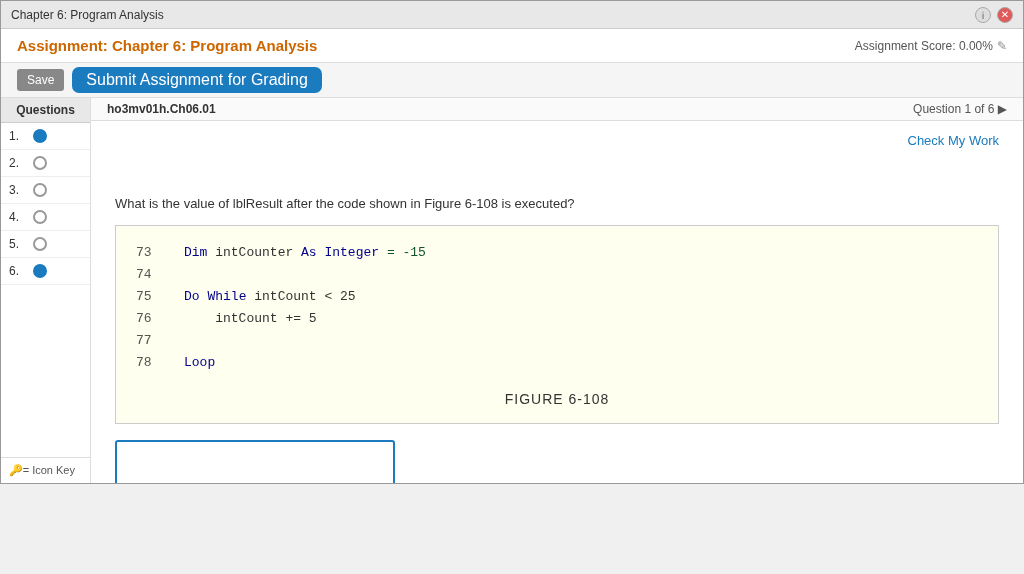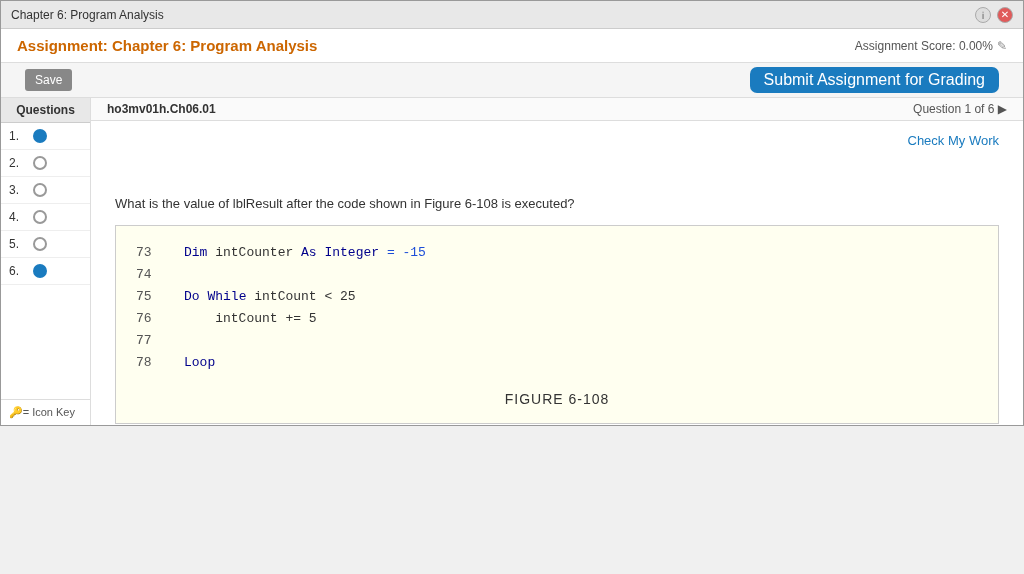--- a/index.html
+++ b/index.html
@@ -1,20 +1,20 @@
 <!DOCTYPE html>
 <html><head>
   <meta charset="utf-8">
   <style>
     * { box-sizing: border-box; margin: 0; padding: 0; }
     body { font-family: Arial, sans-serif; font-size: 13px; background: #f0f0f0; color: #333; }
 
     .window {
       width: 1024px;
-      height: 426px;
+      height: 484px;
       background: #fff;
       border: 1px solid #999;
       display: flex;
       flex-direction: column;
       overflow: hidden;
     }
 
     .title-bar {
       background: #e8e8e8;
       border-bottom: 1px solid #ccc;
@@ -80,24 +80,24 @@
     }
 
     .edit-icon {
       color: #888;
       cursor: pointer;
     }
 
     .toolbar {
       background: #f5f5f5;
       border-bottom: 1px solid #ddd;
-      padding: 4px 24px;
-      display: flex;
-      align-items: center;
-      justify-content: space-between;
+      padding: 4px 16px;
+      display: flex;
+      align-items: center;
+      justify-content: flex-start;
       gap: 8px;
     }
 
     .btn-save {
       background: #888;
       color: white;
       border: none;
       padding: 4px 10px;
       font-size: 12px;
       cursor: pointer;
@@ -374,21 +374,21 @@
         </div>
 
         <p class="question-text">What is the value of lblResult after the code shown in Figure 6-108 is executed?</p>
 
         <div class="code-figure">
           <div class="code-block">
 
             <div class="code-line">
               <span class="line-num">73</span>
               <span class="code-content">
-                <span class="kw">Dim</span> <span style="color:#333">intCounter</span> <span class="kw">As</span> <span class="kw-type">Integer</span> <span style="color:#1d4ed8">= -15</span>
+                <span class="kw">Dim</span> <span style="color:#333">intCounter</span> <span class="kw">As</span> <span class="kw-type">Integer</span> <span style="color:#14532d">= -15</span>
               </span>
             </div>
             <div class="code-line">
               <span class="line-num">74</span>
               <span class="code-content">&nbsp;</span>
             </div>
             <div class="code-line">
               <span class="line-num">75</span>
               <span class="code-content">
                 <span class="kw">Do</span> <span class="kw">While</span> <span style="color:#333">intCount &lt; 25</span>

